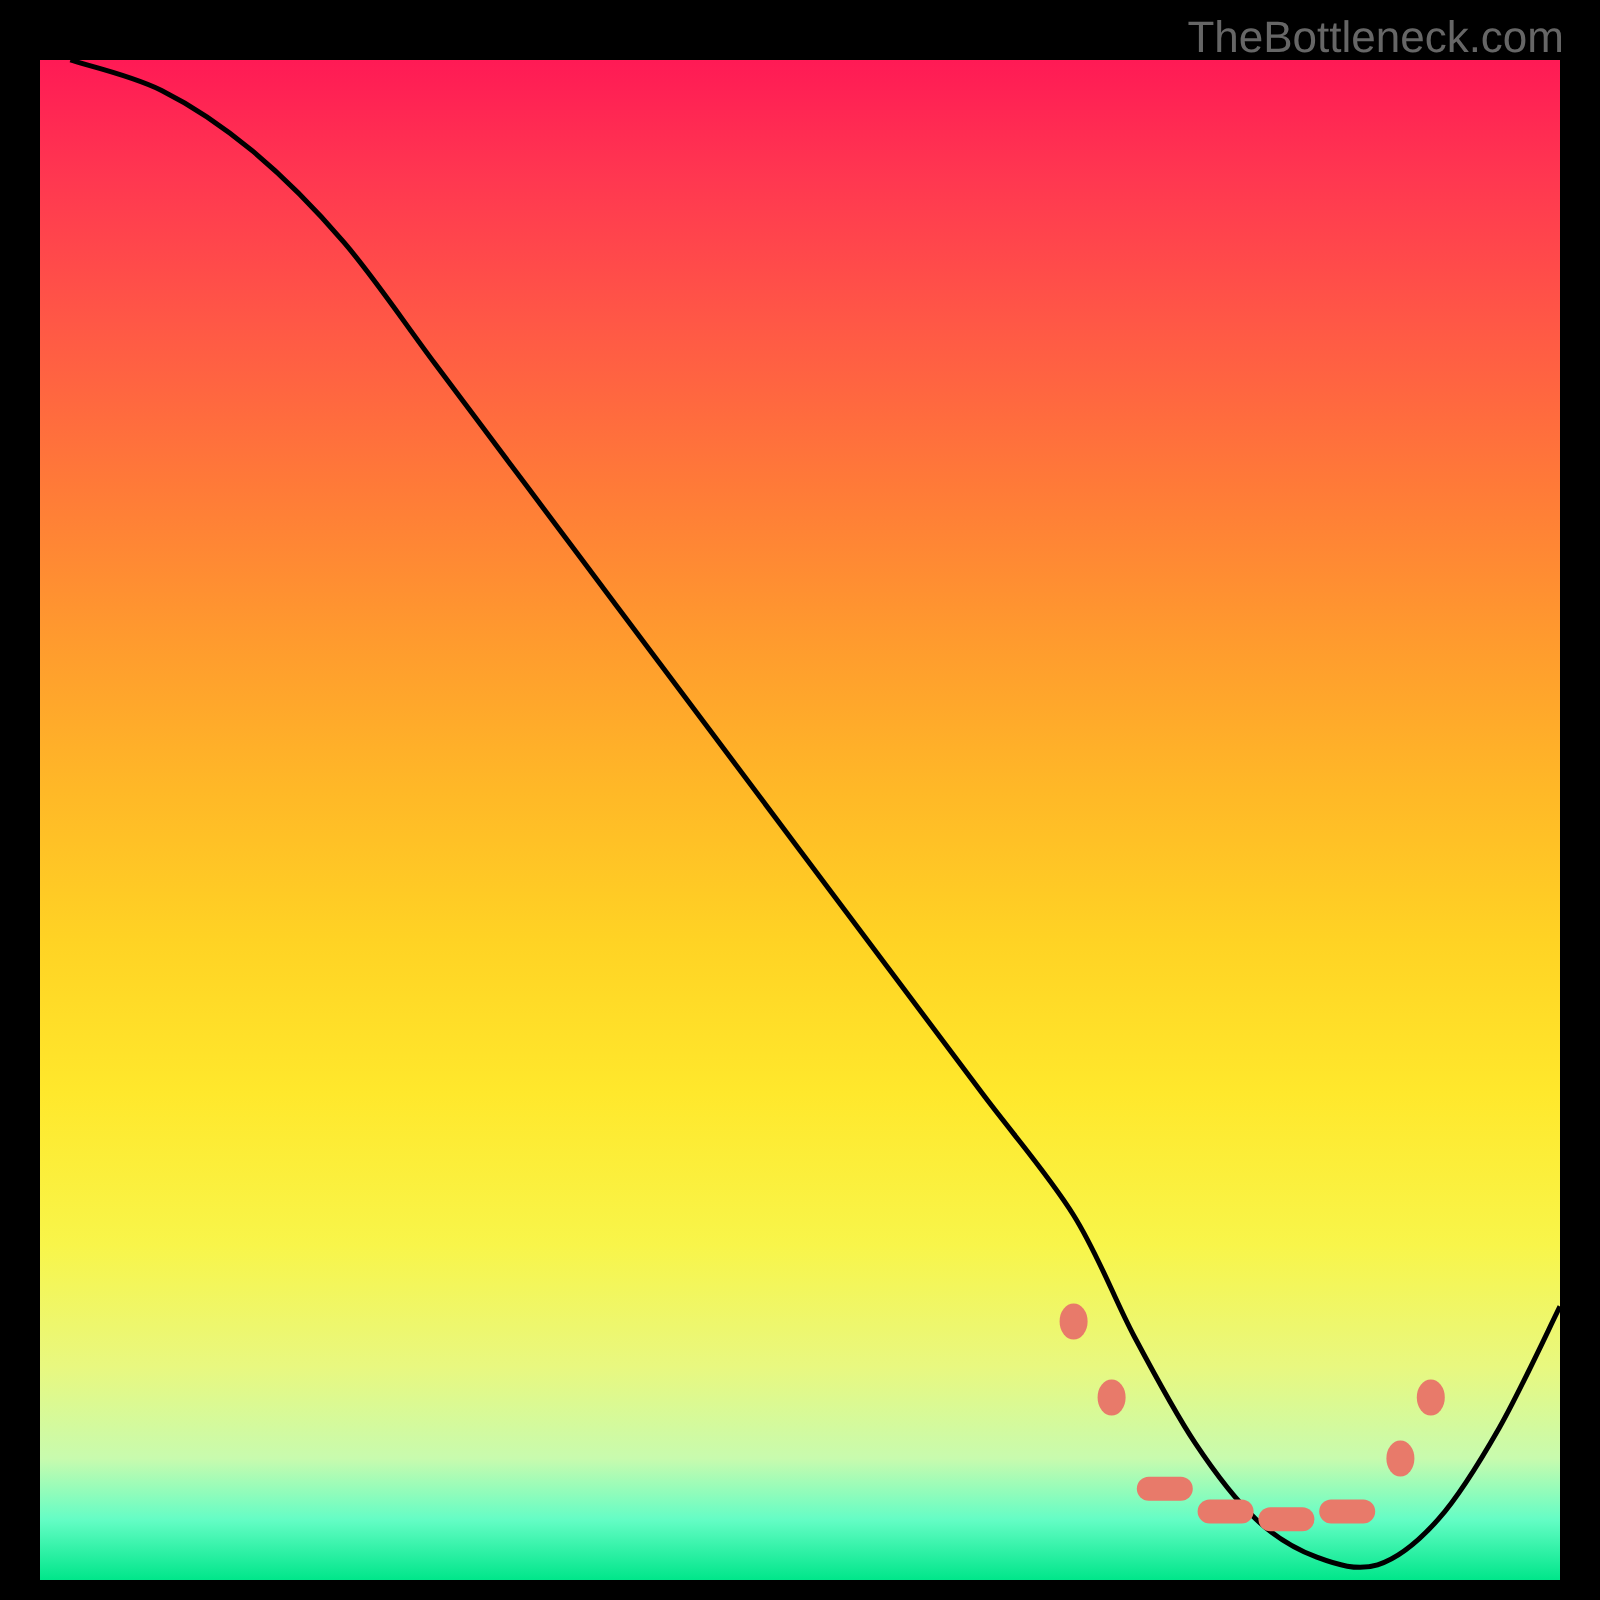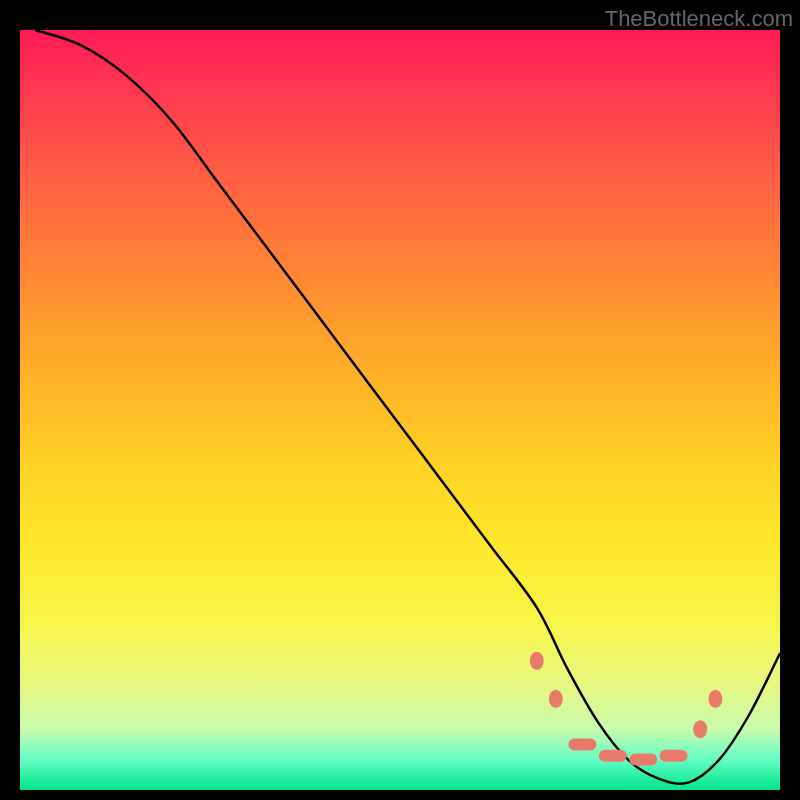--- a/index.html
+++ b/index.html
@@ -33,21 +33,21 @@
       #e8f880 86%,
       #c8fbae 92%,
       #65fdc5 96%,
       #00e68a 100%
     );
   }
   
   .watermark {
     position: absolute;
     top: 6px;
-    right: 7px;
+    right: 18px;
     color: #666;
     font-size: 22px;
     font-weight: 500;
     z-index: 10;
   }
   
   svg.curve-layer {
     position: absolute;
     top: 0;
     left: 0;

